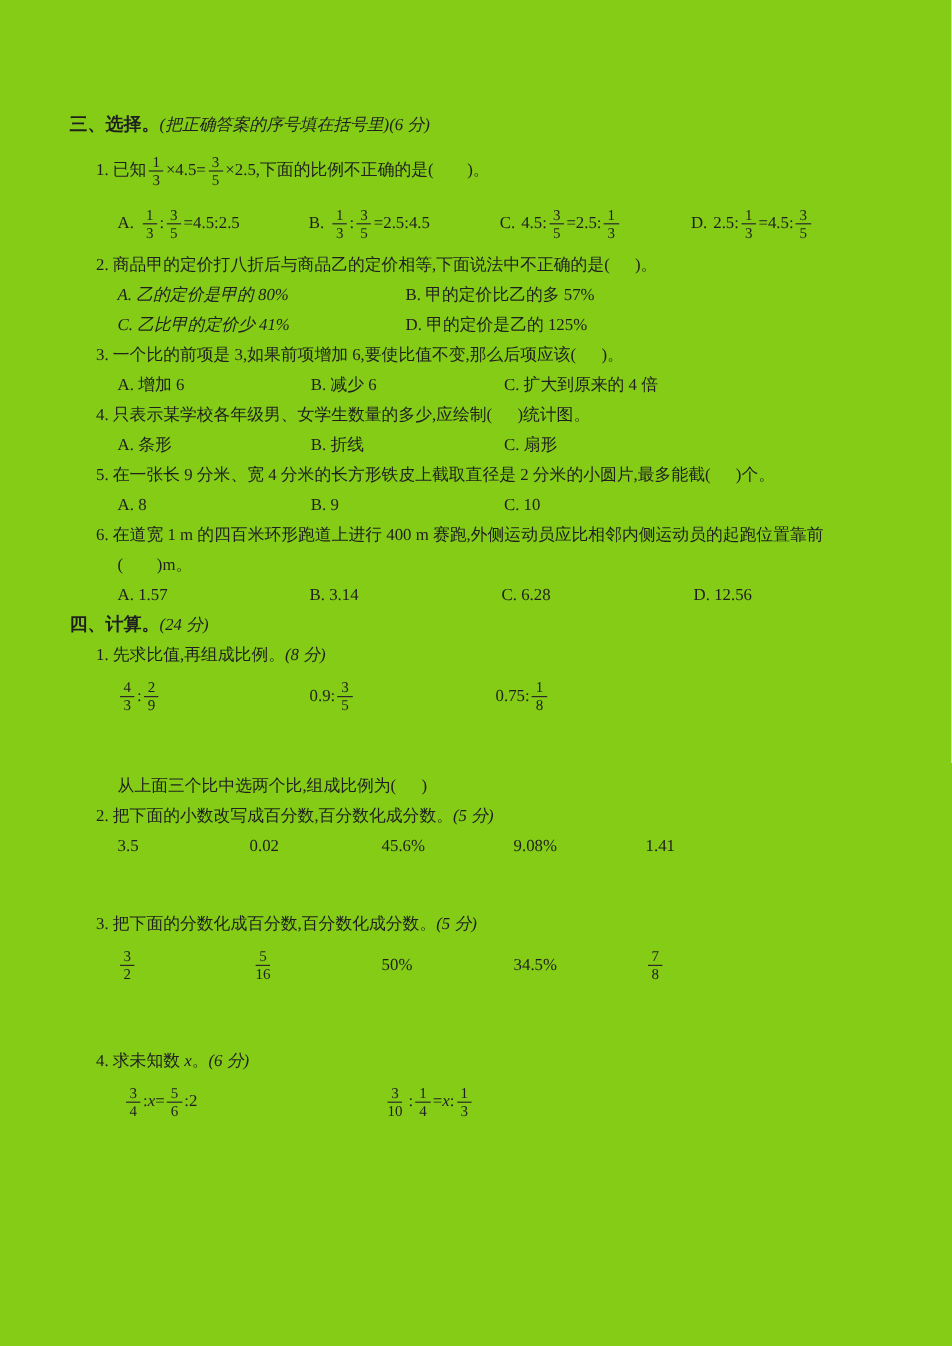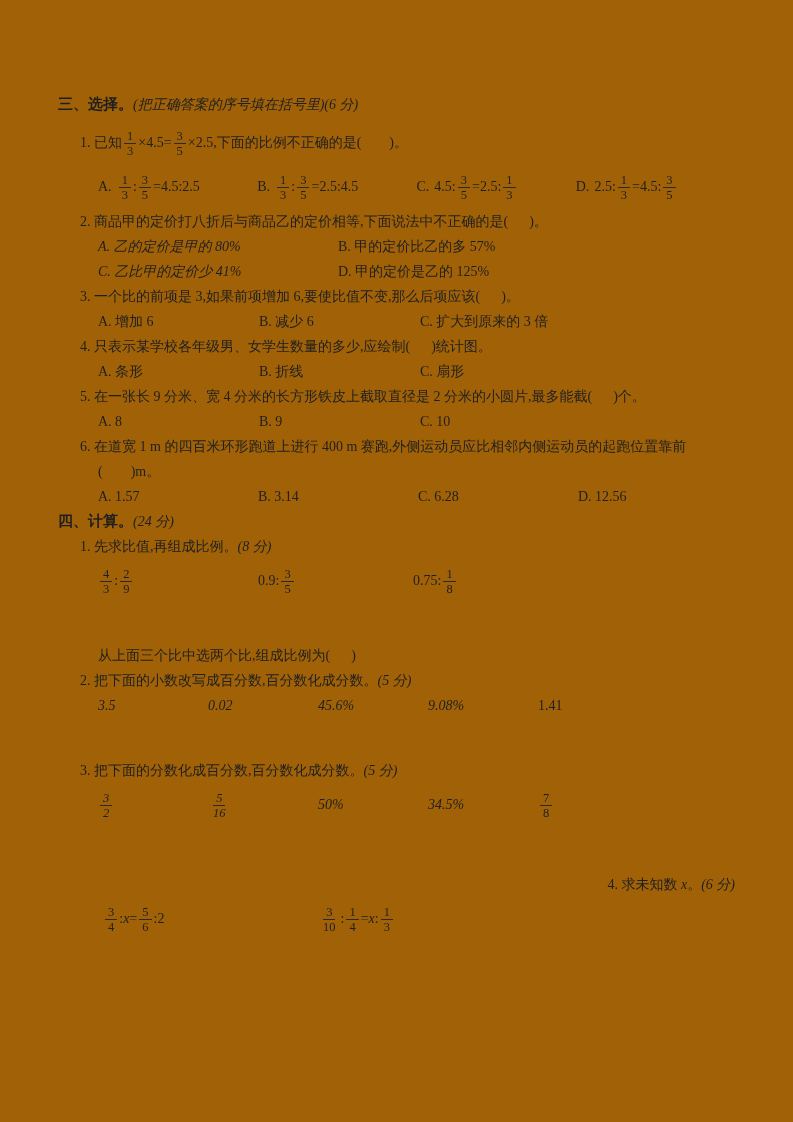--- a/index.html
+++ b/index.html
@@ -1,43 +1,43 @@
 <!DOCTYPE html>
 <html><head>
 <meta charset="utf-8">
 <style>
   * { margin:0; padding:0; box-sizing:border-box; }
   html,body { background:#ffffff; }
   .page {
     width:793px; height:1122px; position:relative;
-    background:#a16207; color:#1f1f1f;
+    background:#84cc16; color:#1f1f1f;
     font-family:"Liberation Serif","DejaVu Serif",serif;
     font-size:14px;
     padding:92px 58px 0 58px;
     overflow:hidden;
   }
   .r   { white-space:pre; line-height:25px; height:25px; }
   .fRow{ white-space:pre; line-height:44px; height:44px; }
   .sec b { font-size:15px; font-weight:700; }
   .kai { font-style:italic; }
   .q   { margin-left:22px; }
   .ind { margin-left:40px; }
   .cols{ display:flex; }
   .c160{ width:160px; } .c161{ width:161px; } .c240{ width:240px;font-style:italic; }
-  .c110{ width:110px;font-style:italic; } .c155{ width:155px; } .c215{ width:215px; }
+  .c110{ width:110px; } .c155{ width:155px; } .c215{ width:215px; }
   .ol  { margin-right:5px; }
   .fr  { display:inline-flex; flex-direction:column; align-items:center;
          vertical-align:middle; font-size:12.5px; line-height:1.15;
          margin:0 2px; text-align:center; }
   .fr .n { padding:0 3px; border-bottom:1px solid #2a2a2a; }
   .fr .d { padding:0 3px; }
   .xv  { font-style:italic; font-family:"Liberation Serif",serif; }
   .mt4 { margin-top:4px; }
   .mt40{ margin-top:40px; }
-  .mt45{ margin-top:45px;text-align:right; }
+  .mt45{ margin-top:45px; }
   .footer { position:absolute; top:1086px; left:12px; width:100%;
             text-align:center; font-size:11px; white-space:pre;margin-top:36px; }
 </style>
 </head>
 <body>
 
 <div class="page">
 
   <div class="r sec"><b>三、选择。</b><span class="kai">(把正确答案的序号填在括号里)(6 分)</span></div>
 
@@ -57,21 +57,21 @@
   </div>
   <div class="r cols ind">
     <span class="c240">C. 乙比甲的定价少 41%</span>
     <span>D. 甲的定价是乙的 125%</span>
   </div>
 
   <div class="r q">3. 一个比的前项是 3,如果前项增加 6,要使比值不变,那么后项应该(      )。</div>
   <div class="r cols ind">
     <span class="c161">A. 增加 6</span>
     <span class="c161">B. 减少 6</span>
-    <span>C. 扩大到原来的 3 倍</span>
+    <span>C. 扩大到原来的 4 倍</span>
   </div>
 
   <div class="r q">4. 只表示某学校各年级男、女学生数量的多少,应绘制(      )统计图。</div>
   <div class="r cols ind">
     <span class="c161">A. 条形</span>
     <span class="c161">B. 折线</span>
     <span>C. 扇形</span>
   </div>
 
   <div class="r q">5. 在一张长 9 分米、宽 4 分米的长方形铁皮上截取直径是 2 分米的小圆片,最多能截(      )个。</div>

